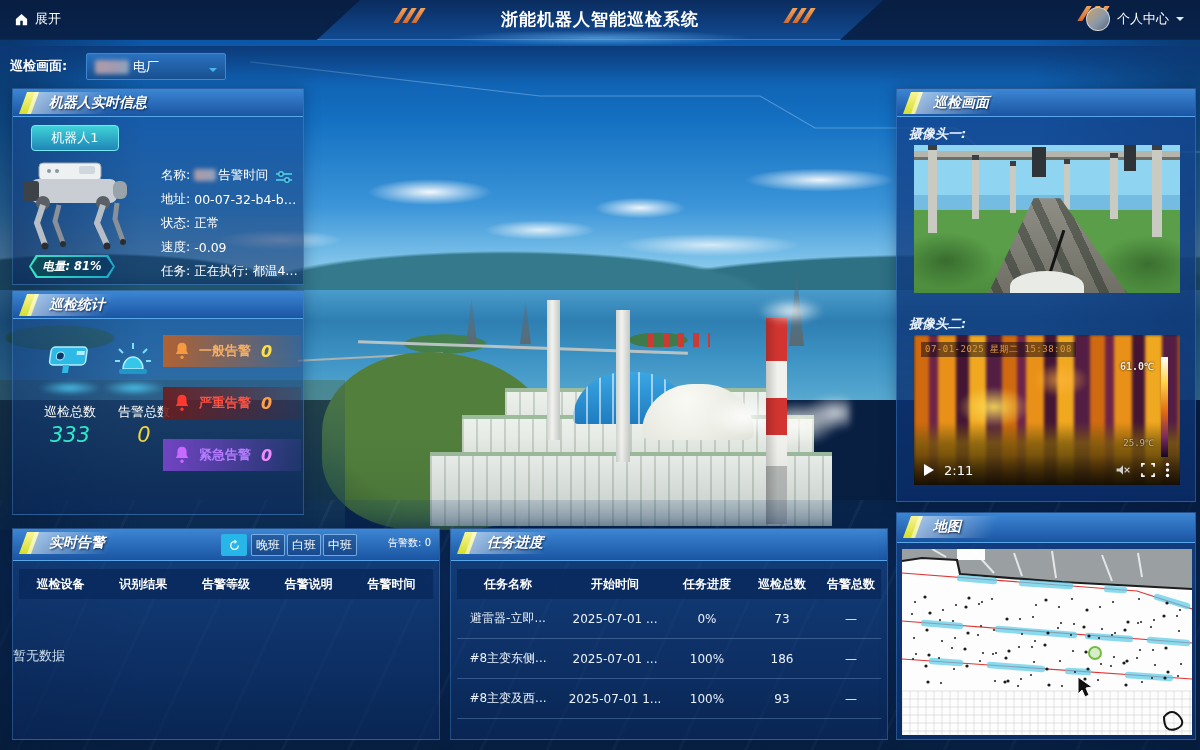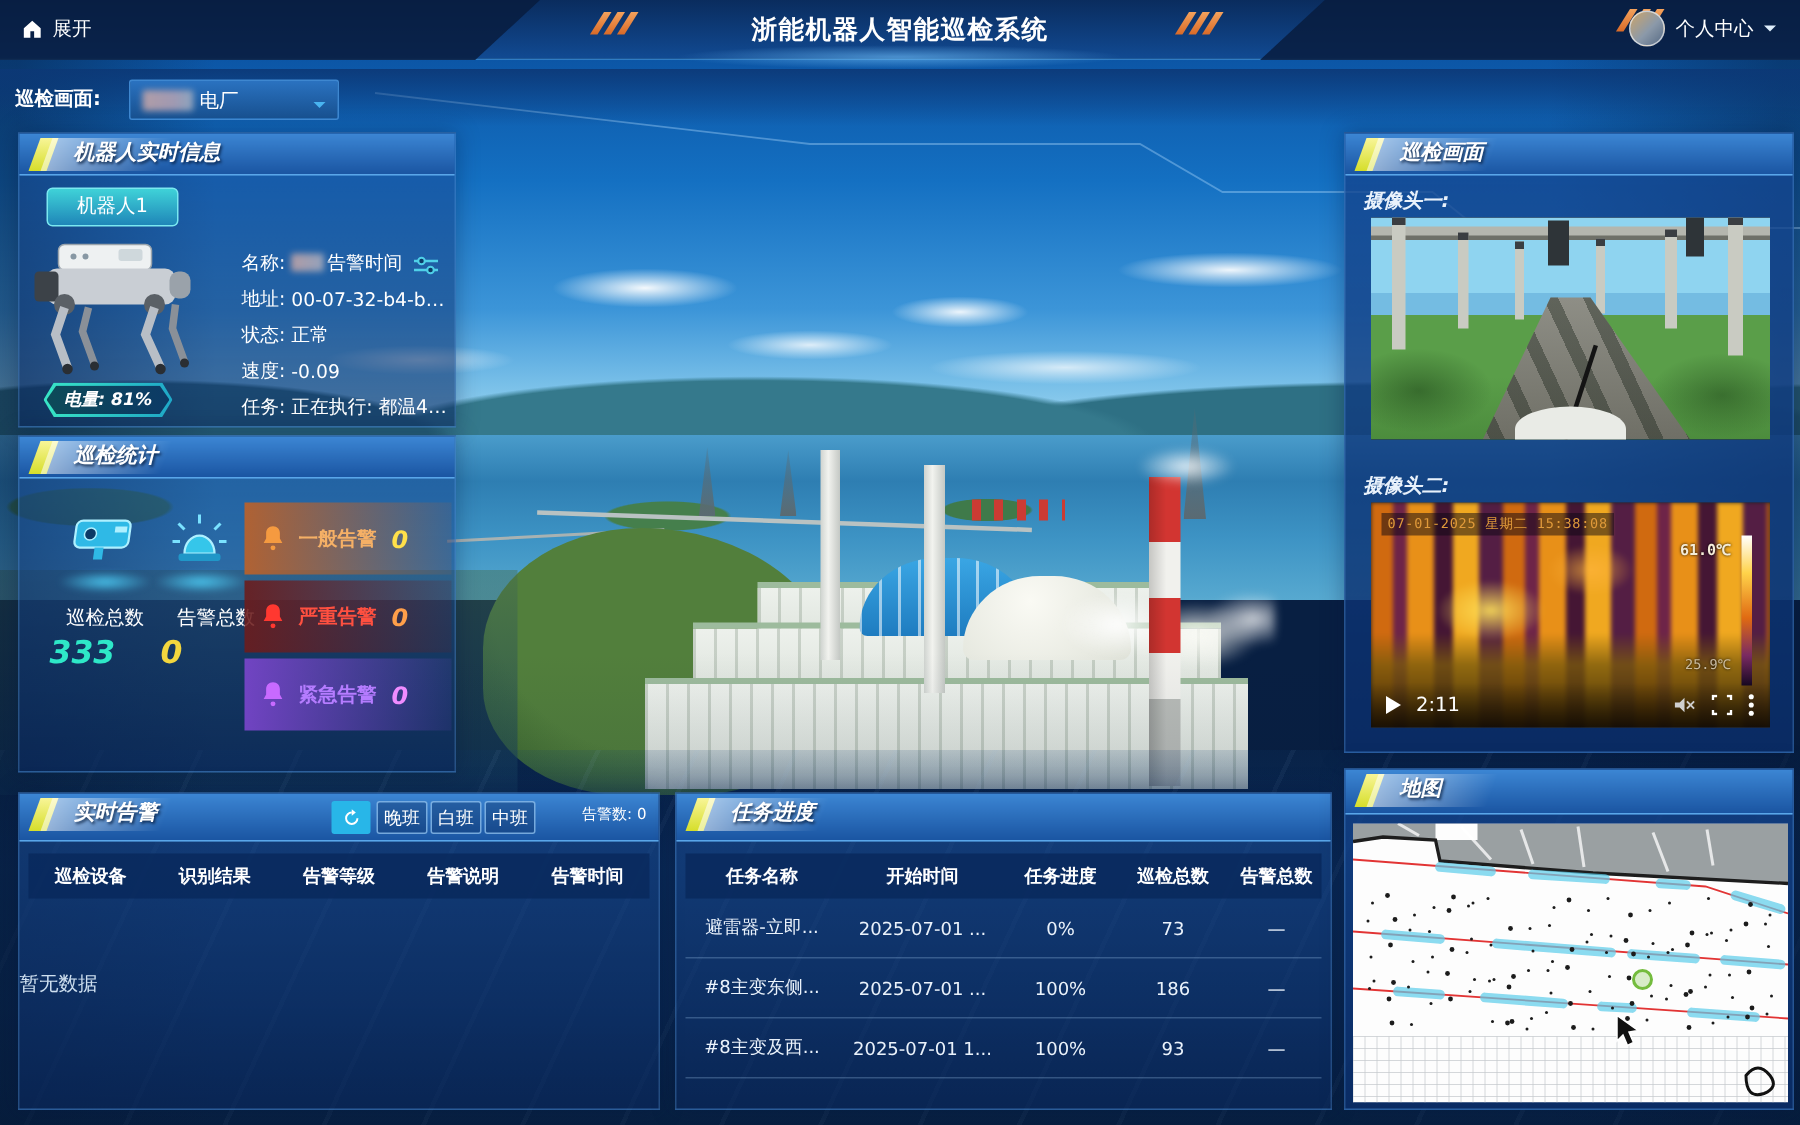--- a/index.html
+++ b/index.html
@@ -140,22 +140,22 @@
   .battery .in{position:absolute;inset:2px;clip-path:polygon(8% 0,92% 0,100% 50%,92% 100%,8% 100%,0 50%);
     background:linear-gradient(90deg,#0d4a58,#0c3a66);
     font-size:11.5px;font-weight:bold;font-style:italic;text-align:center;line-height:19px}
 
   
   .pStats{left:12px;top:290px;width:292px;height:225px}
   .statIcon{position:absolute}
   .statGlow{position:absolute;width:62px;height:14px;border-radius:50%;filter:blur(2px);
     background:radial-gradient(ellipse,rgba(80,215,255,.85),transparent 72%)}
   .statLab{position:absolute;width:74px;text-align:center;font-size:13px}
-  .statNum{position:absolute;width:74px;font-size:21px;font-weight:bold;font-style:italic}
-  .lvlBar{position:absolute;left:150px;width:138px;height:48px;display:flex;align-items:center;
+  .statNum{position:absolute;width:74px;text-align:center;font-size:21px;font-weight:normal;font-style:italic}
+  .lvlBar{position:absolute;left:150px;width:138px;height:32px;display:flex;align-items:center;
     gap:6px;padding:0 8px}
   .lvlBar svg{flex:none}
   .lvlBar .ll{font-size:13px;font-weight:bold}
   .lvlBar .lv{font-size:16px;font-weight:bold;font-style:italic;margin-left:4px}
   .lvl1{top:44px;background:linear-gradient(90deg,rgba(194,97,36,.88),rgba(194,97,36,.12))}
   .lvl1 .ll{color:#f5b066}.lvl1 .lv{color:#ffe04a}.lvl1 svg{color:#f59a40}
   .lvl2{top:96px;background:linear-gradient(90deg,rgba(108,28,28,.9),rgba(108,28,28,.18))}
   .lvl2 .ll{color:#ff5040}.lvl2 .lv{color:#ff9f4a}.lvl2 svg{color:#ff3830}
   .lvl3{top:148px;background:linear-gradient(90deg,rgba(126,70,208,.88),rgba(126,70,208,.12))}
   .lvl3 .ll{color:#b57cff}.lvl3 .lv{color:#ef8cff}.lvl3 svg{color:#c86aff}

